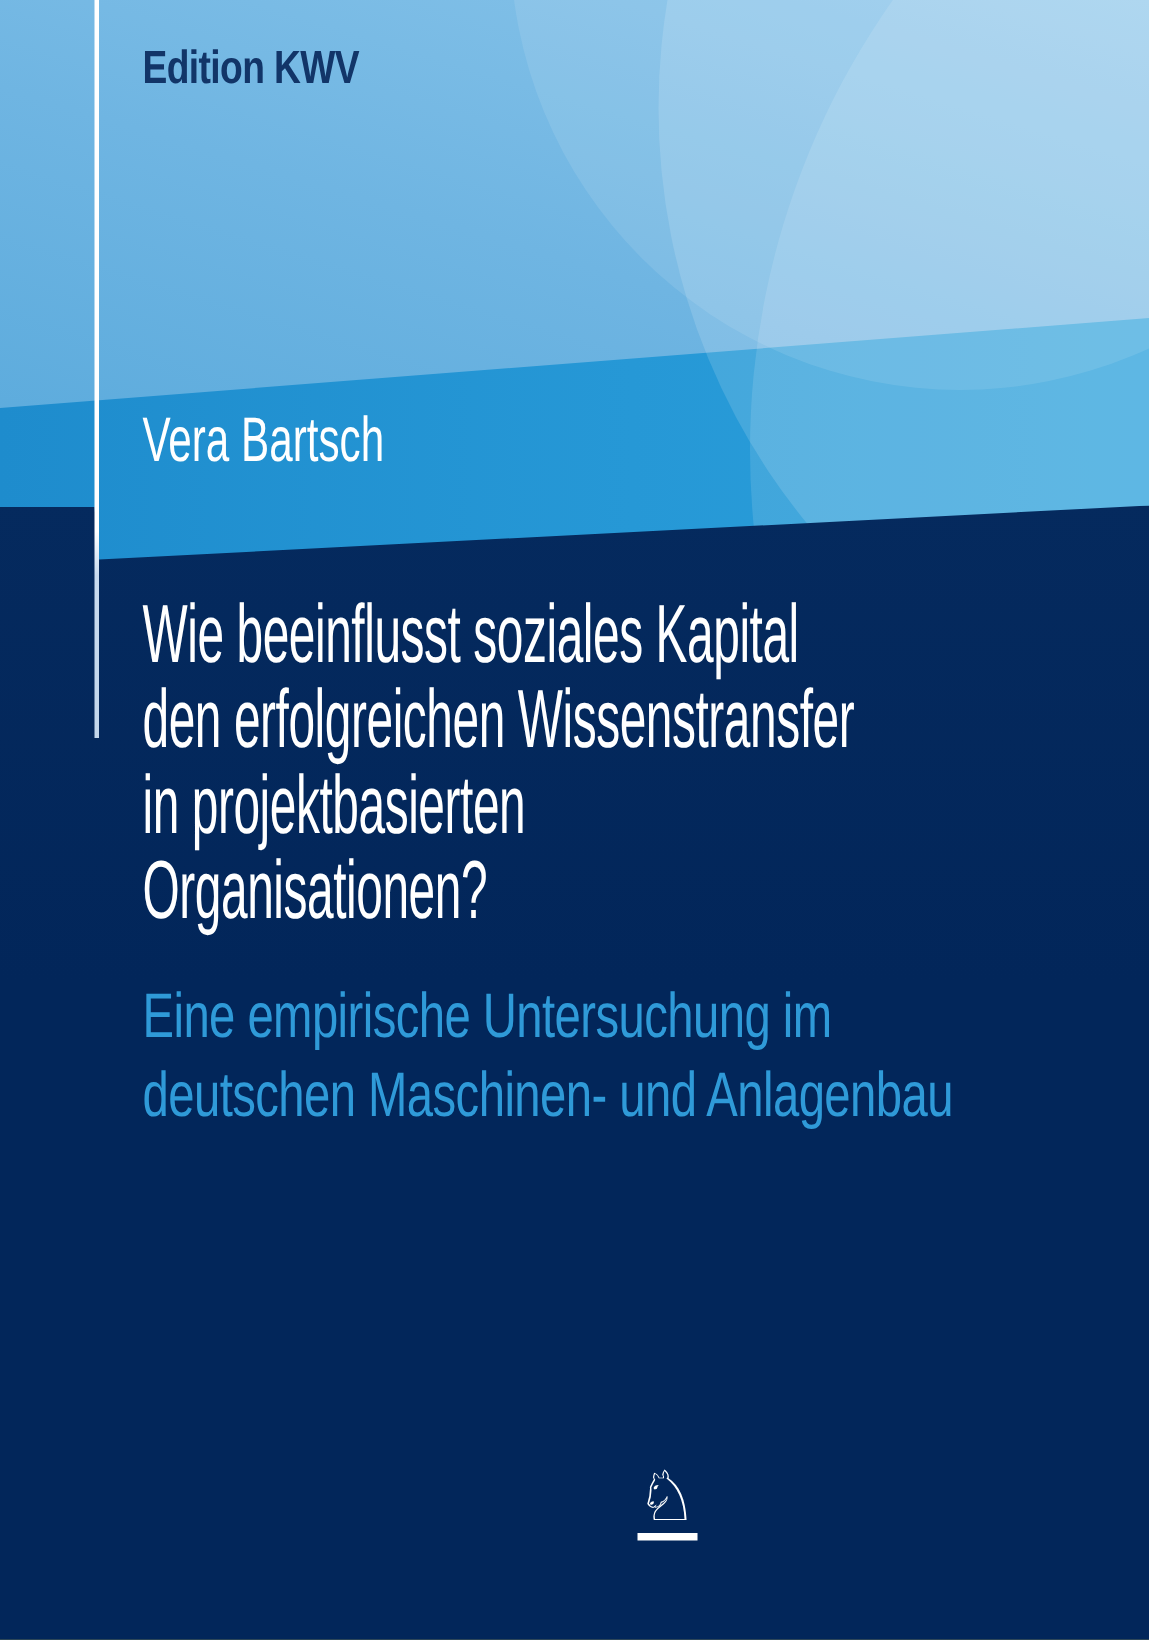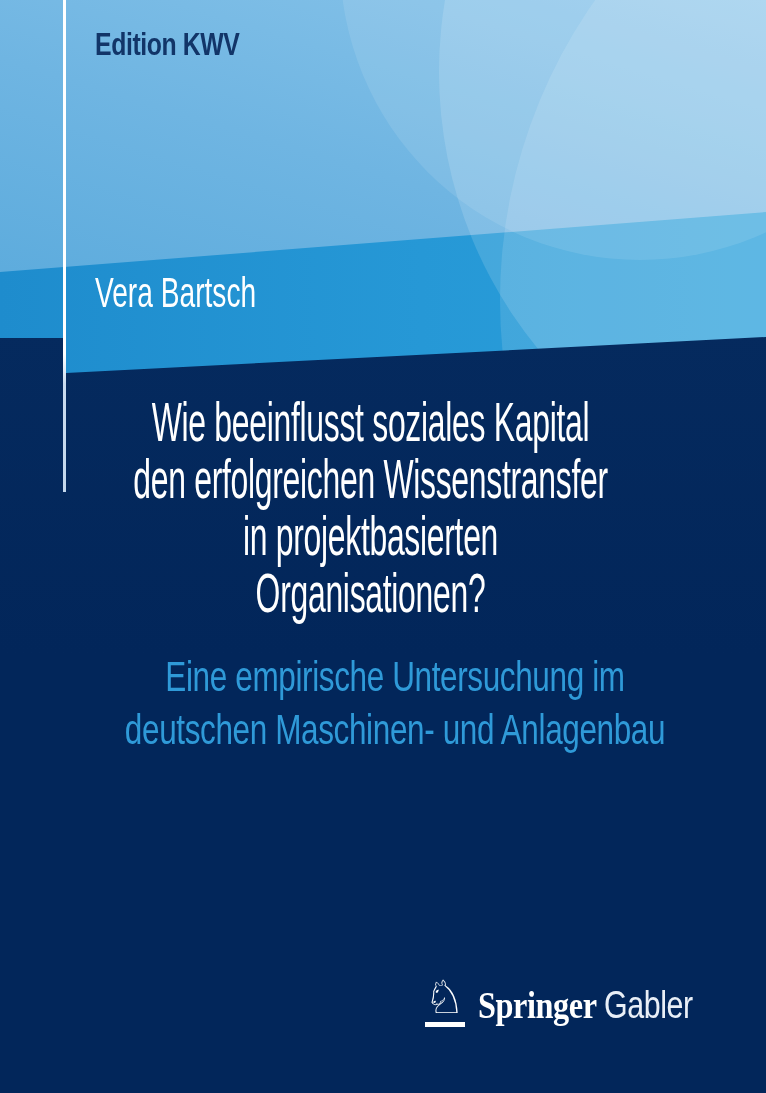--- a/index.html
+++ b/index.html
@@ -1,21 +1,20 @@
 <!DOCTYPE html>
 <html><head>
 <meta charset="utf-8">
 <style>
   html,body{margin:0;padding:0;background:#222;}
   .cover{
     position:relative;
     width:766px;height:1093px;
     overflow:hidden;
     font-family:"Liberation Sans",sans-serif;
-    text-align:center;
   }
   .layer{position:absolute;inset:0;}
   
   .bg-base{
     background:linear-gradient(197deg,#8ac5ea 0%,#6fb5e2 22%,#56a8db 45%,#3f99d3 68%,#2e91d0 100%);
   }
   
   .band{
     background:linear-gradient(to right,#1e8ccd 0%,#2698d6 55%,#2ba1dc 100%);
     clip-path:polygon(0px 272px,766px 212px,766px 420px,0px 420px);
@@ -111,18 +110,14 @@
   <div class="subtitle">
     <div class="subtitle-line">Eine empirische Untersuchung im</div>
     <div class="subtitle-line">deutschen Maschinen- und Anlagenbau</div>
   </div>
 
   <div class="logo">
     <div class="logo-mark">
       <span class="knight">♘</span>
       <div class="logo-underline"></div>
     </div>
-    <div class="logo-text">
-      <span class="springer">Springer</span>
-      <span class="gabler">Gabler</span>
-    </div>
   </div>
 </div>
 
 </body></html>

